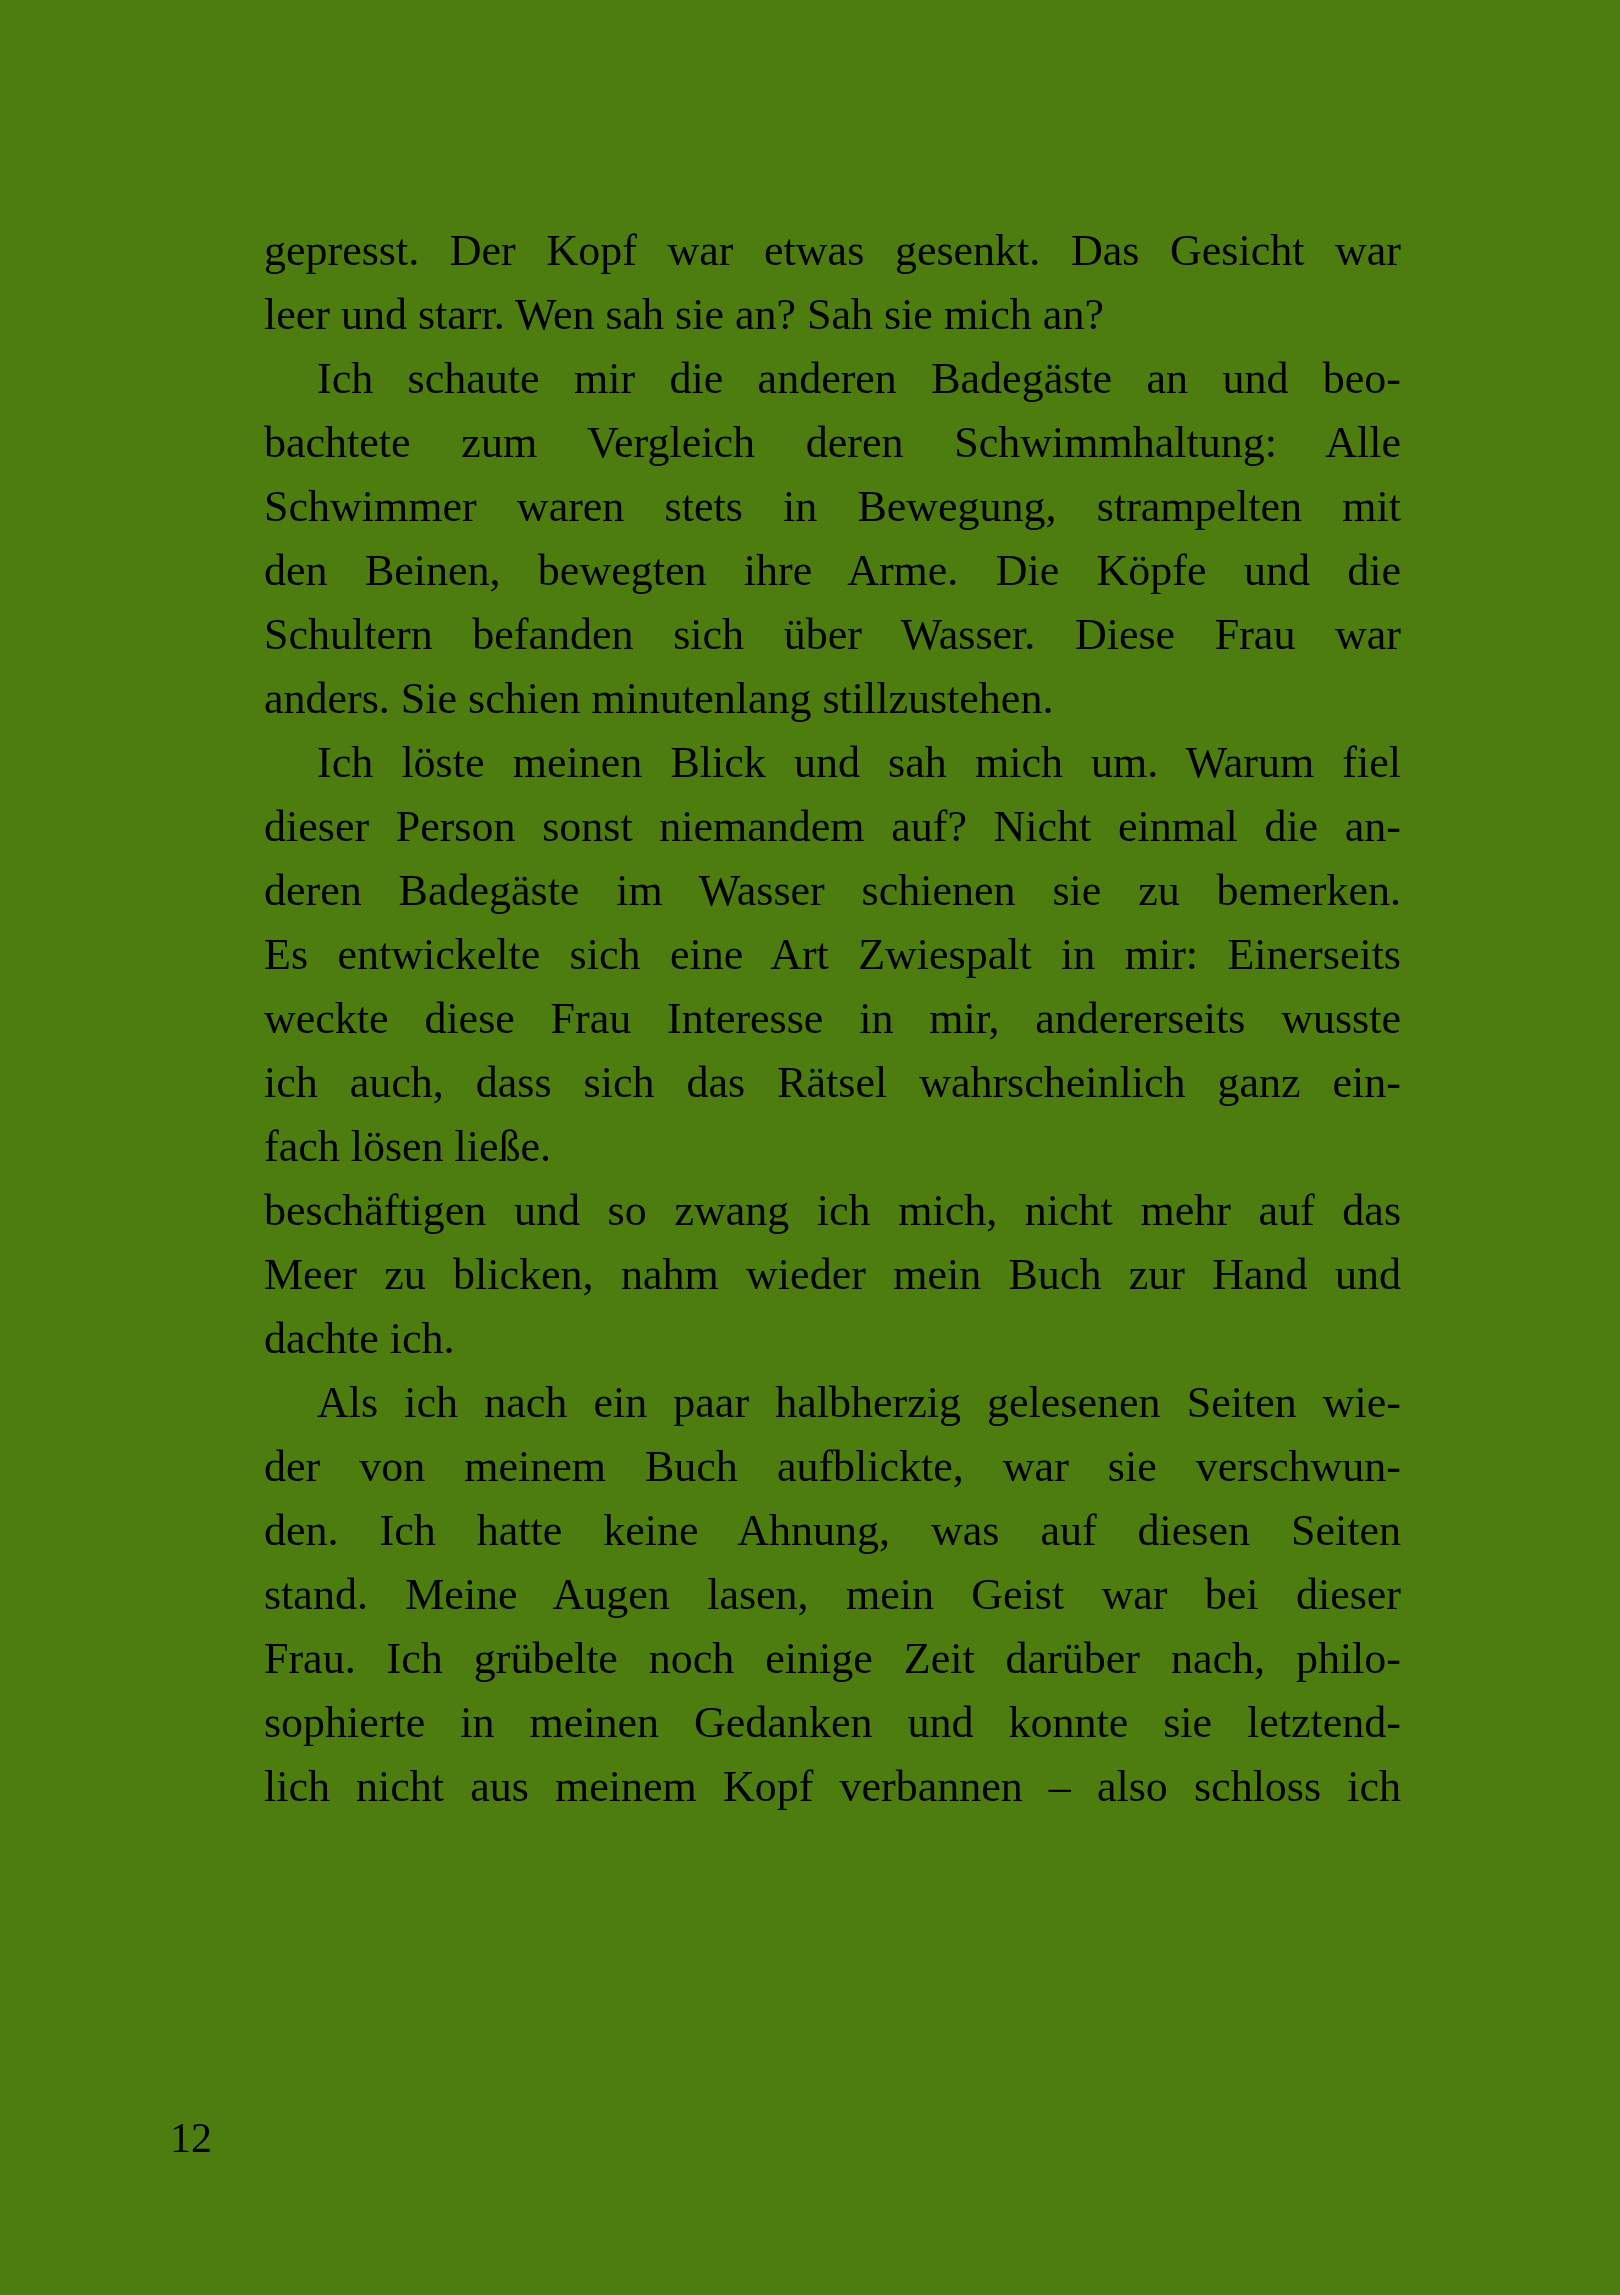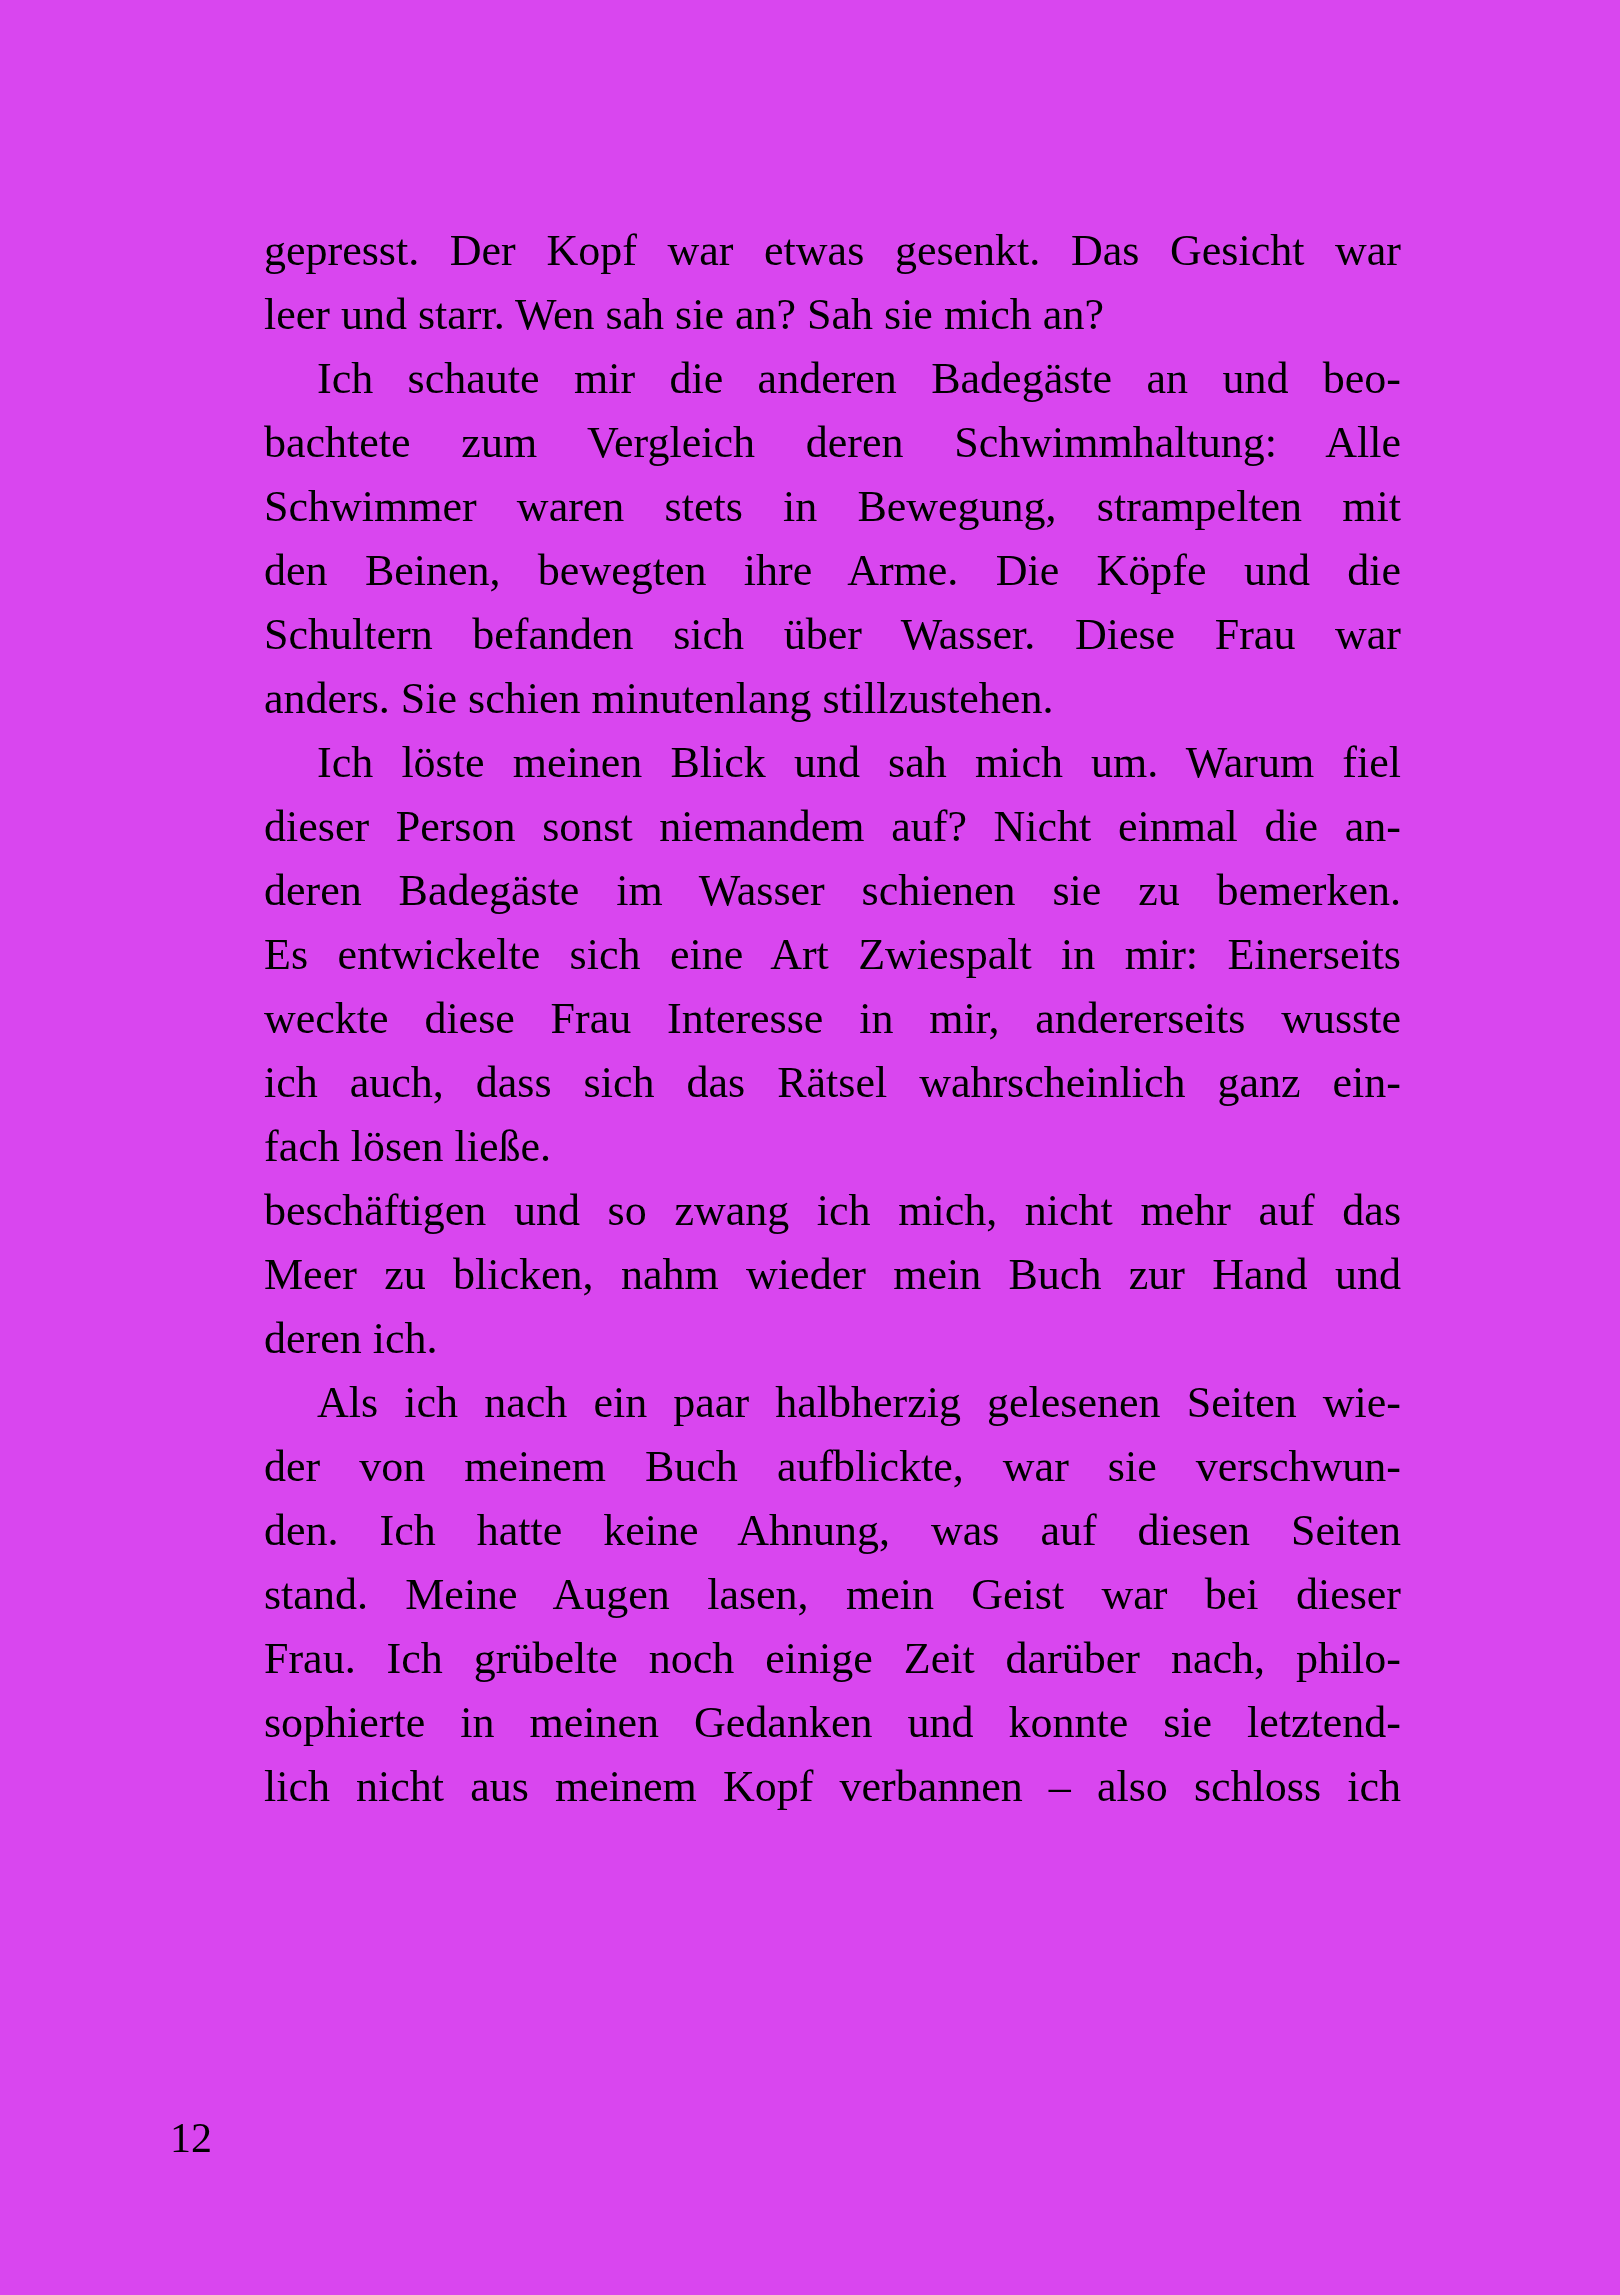--- a/index.html
+++ b/index.html
@@ -4,21 +4,21 @@
 <style>
   html, body {
     margin: 0;
     padding: 0;
     background: #ffffff;
   }
   .page {
     position: relative;
     width: 1620px;
     height: 2295px;
-    background: #d946ef;
+    background: #4d7c0f;
     color: #000000;
     font-family: "Liberation Serif", "DejaVu Serif", serif;
     overflow: hidden;
   }
   .text-block {
     position: absolute;
     left: 264px;
     top: 219px;
     width: 1137px;
   }
@@ -64,21 +64,21 @@
       <div class="line left">anders. Sie schien minutenlang stillzustehen.</div>
       <div class="line justify indent">Ich löste meinen Blick und sah mich um. Warum fiel</div>
       <div class="line justify">dieser Person sonst niemandem auf? Nicht einmal die an-</div>
       <div class="line justify">deren Badegäste im Wasser schienen sie zu bemerken.</div>
       <div class="line justify">Es entwickelte sich eine Art Zwiespalt in mir: Einerseits</div>
       <div class="line justify">weckte diese Frau Interesse in mir, andererseits wusste</div>
       <div class="line justify">ich auch, dass sich das Rätsel wahrscheinlich ganz ein-</div>
       <div class="line left">fach lösen ließe.</div>
       <div class="line justify">beschäftigen und so zwang ich mich, nicht mehr auf das</div>
       <div class="line justify">Meer zu blicken, nahm wieder mein Buch zur Hand und</div>
-      <div class="line left">deren ich.</div>
+      <div class="line left">dachte ich.</div>
       <div class="line justify indent">Als ich nach ein paar halbherzig gelesenen Seiten wie-</div>
       <div class="line justify">der von meinem Buch aufblickte, war sie verschwun-</div>
       <div class="line justify">den. Ich hatte keine Ahnung, was auf diesen Seiten</div>
       <div class="line justify">stand. Meine Augen lasen, mein Geist war bei dieser</div>
       <div class="line justify">Frau. Ich grübelte noch einige Zeit darüber nach, philo-</div>
       <div class="line justify">sophierte in meinen Gedanken und konnte sie letztend-</div>
       <div class="line justify">lich nicht aus meinem Kopf verbannen – also schloss ich</div>
     </div>
   <div class="page-number">12</div>
 </div>

